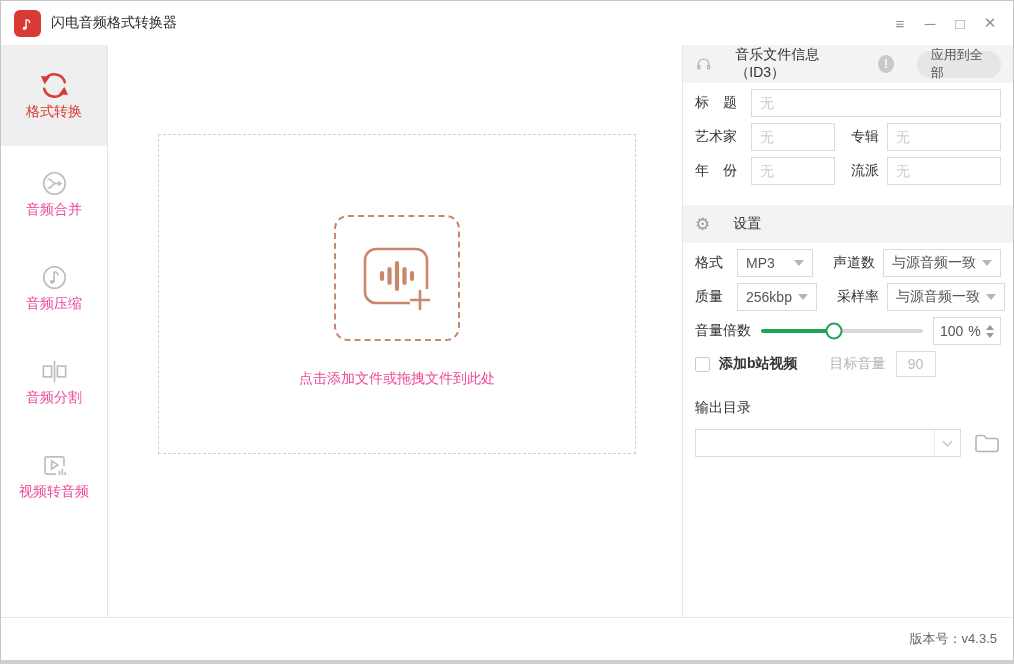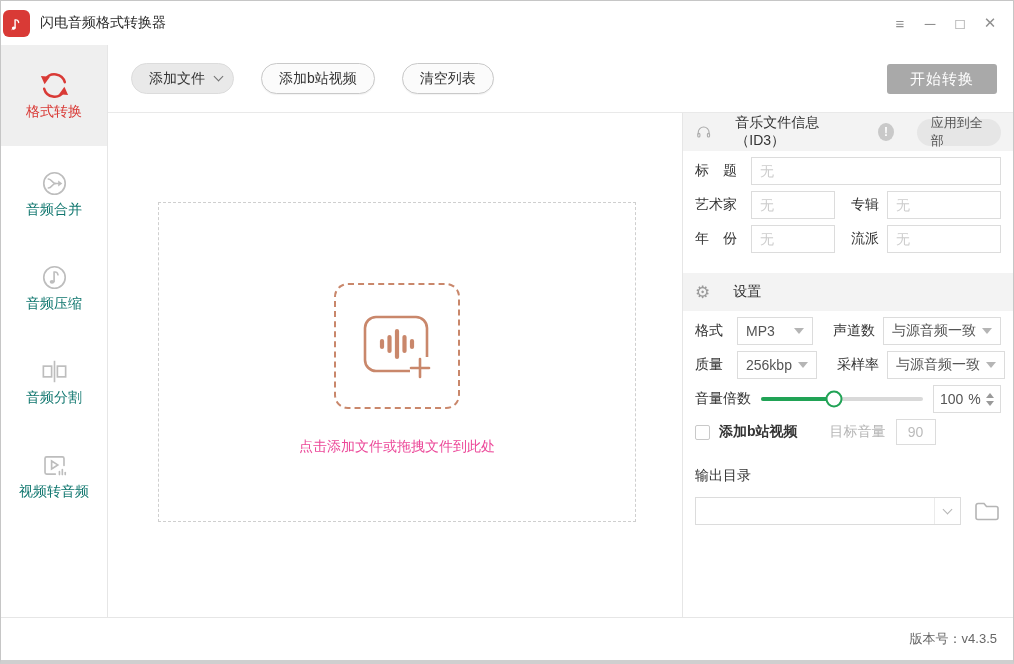--- a/index.html
+++ b/index.html
@@ -1,29 +1,29 @@
 <!DOCTYPE html>
 <html style="--accent: #d93a36; --green: #21a356; --terra: #c9876b; --startgray: #a9a9a9;"><head>
 <meta charset="utf-8">
 <style>
   :root{ --accent:#d93a36; --green:#21a356; --terra:#c9876b; --startgray:#a9a9a9; }
   *{box-sizing:border-box;}
   html,body{margin:0;padding:0;}
   body{font-family:"Liberation Sans","DejaVu Sans",sans-serif;background:#eaeaea;}
   .window{width:1014px;height:664px;background:#fff;border:1px solid #c6c6c6;border-bottom:4px solid #cfcfcf;display:flex;flex-direction:column;overflow:hidden;}
-  .titlebar{height:44px;flex:0 0 44px;display:flex;align-items:center;padding-left:2px;gap:10px;}
+  .titlebar{height:44px;flex:0 0 44px;display:flex;align-items:center;padding-left:13px;gap:10px;}
   .app-icon{width:27px;height:27px;border-radius:6px;background:var(--accent);display:flex;align-items:center;justify-content:center;}
   .title{font-size:14px;color:#2b2b2b;}
   .win-controls{margin-left:auto;display:flex;align-items:center;padding-right:8px;}
   .win-btn{width:30px;height:30px;display:flex;align-items:center;justify-content:center;color:#8f8f8f;font-size:15px;cursor:pointer;}
   .mid{flex:1;display:flex;min-height:0;}
   .sidebar{width:107px;flex:0 0 107px;border-right:1px solid #e6e6e6;display:flex;flex-direction:column;overflow:hidden;}
   .side-item{height:94px;flex:0 0 auto;display:flex;flex-direction:column;align-items:center;justify-content:center;gap:0;cursor:pointer;}
   .side-item.active{background:#efefef;height:101px;}
-  .side-label{font-size:14px;color:#0f766e;text-align:center;line-height:1.4;padding:0 5px;}
+  .side-label{font-size:14px;color:#ec4899;text-align:center;line-height:1.4;padding:0 5px;}
   .side-item.active .side-label{color:var(--accent);}
   .main{flex:1;display:flex;flex-direction:column;min-width:0;}
   .toolbar{height:68px;flex:0 0 68px;border-bottom:1px solid #e9e9e9;display:flex;align-items:center;padding-left:23px;gap:27px;position:relative;}
   .pill{height:31px;border-radius:16px;display:flex;align-items:center;font-size:14px;color:#333;padding:0 17px;cursor:pointer;}
   .pill.filled{background:#e9e9e9;border:1px solid #dcdcdc;padding-right:11px;}
   .pill.outline{background:#fbfbfb;border:1px solid #c9c9c9;box-shadow:0 1px 1px rgba(0,0,0,.05);}
   .chev{width:7px;height:7px;border-right:1.6px solid #707070;border-bottom:1.6px solid #707070;transform:rotate(45deg);margin-left:10px;margin-top:-4px;}
   .start-btn{position:absolute;right:16px;top:19px;width:110px;height:30px;background:var(--startgray);color:#fff;font-size:15px;border:none;border-radius:3px;display:flex;align-items:center;justify-content:center;cursor:pointer;letter-spacing:1px;font-family:inherit;}
   .content{flex:1;display:flex;min-height:0;}
   .droparea{flex:1;position:relative;background:#fff;}
@@ -135,33 +135,20 @@
             <line x1="29.5" y1="25" x2="29.5" y2="31"></line>
             <line x1="33" y1="28.5" x2="33" y2="31"></line>
           </g>
         </svg>
         <div class="side-label">视频转音频</div>
       </div>
     </nav>
 
     <div class="main">
 
-      <div class="toolbar">
-        <div class="pill filled">
-          <span>添加文件</span>
-          <span class="chev"></span>
-        </div>
-        <div class="pill outline">
-          <span>添加b站视频</span>
-        </div>
-        <div class="pill outline">
-          <span>清空列表</span>
-        </div>
-        <button class="start-btn">开始转换</button>
-      </div>
 
       <div class="content">
 
         <div class="droparea">
           <div class="drop-outer">
             <div class="drop-square">
               <svg width="74" height="66" viewBox="0 0 74 66">
                 <rect x="5" y="4" width="62" height="54" rx="11" fill="none" stroke="var(--terra)" stroke-width="2.6"></rect>
                 <g stroke="var(--terra)" stroke-width="4.2" stroke-linecap="round">
                   <line x1="22" y1="28" x2="22" y2="34"></line>

